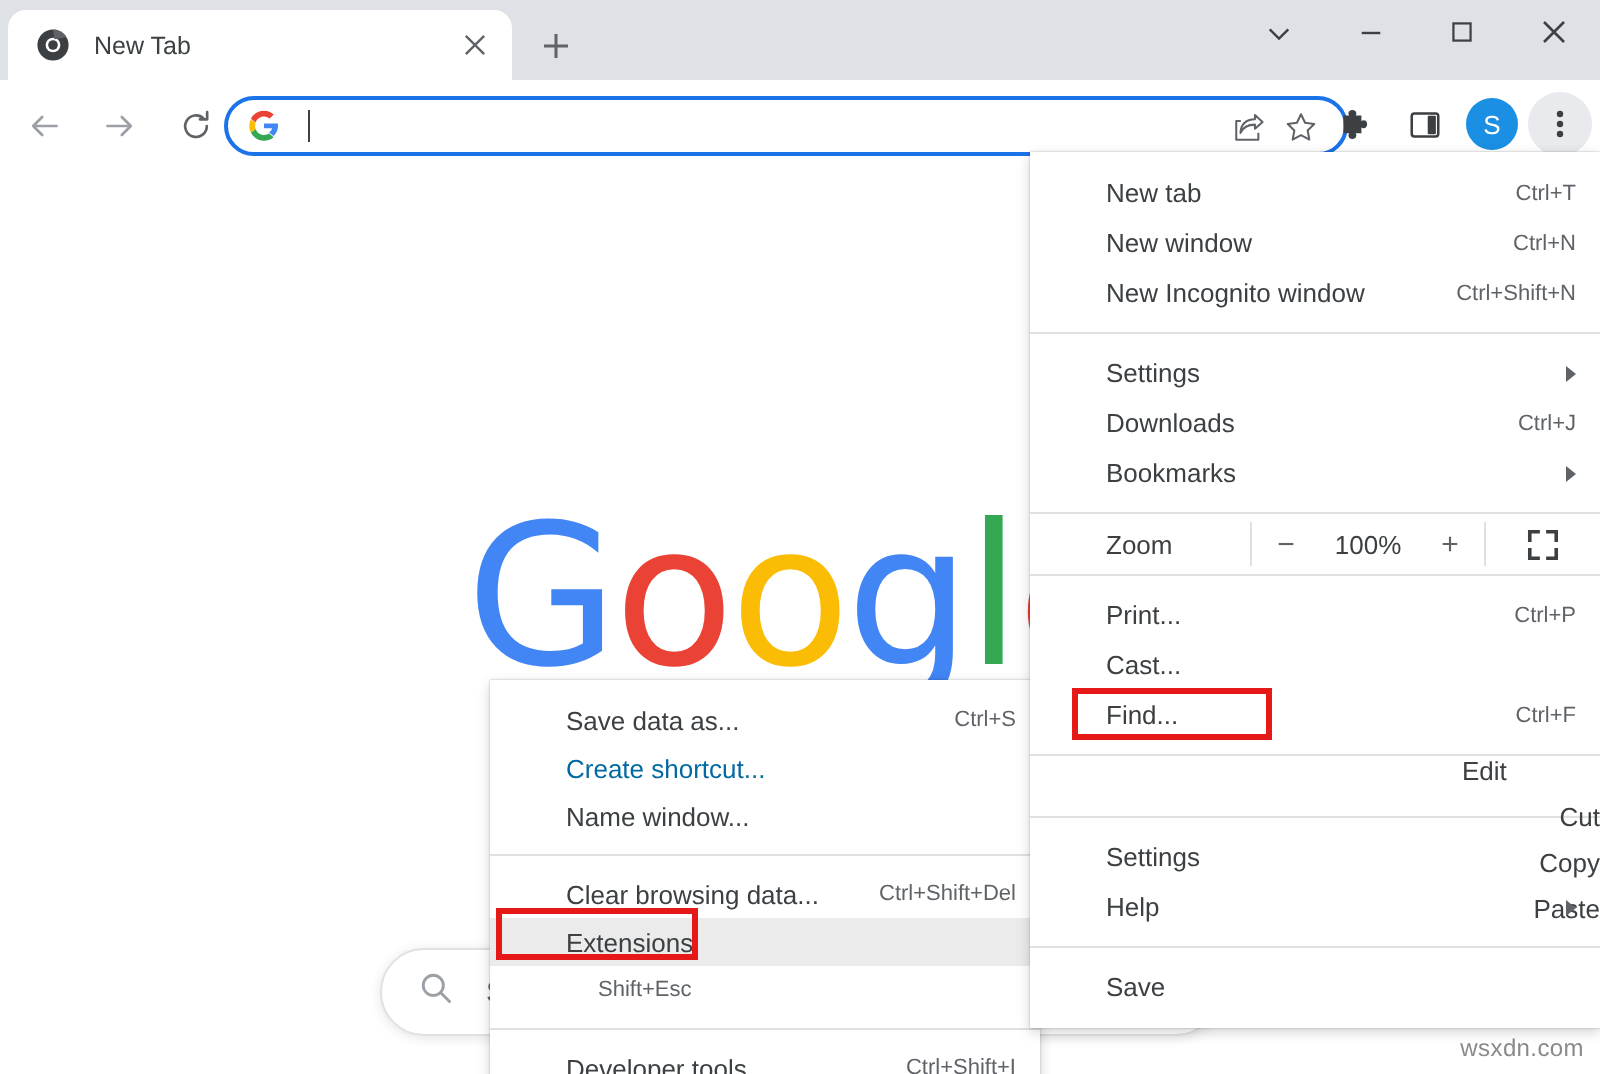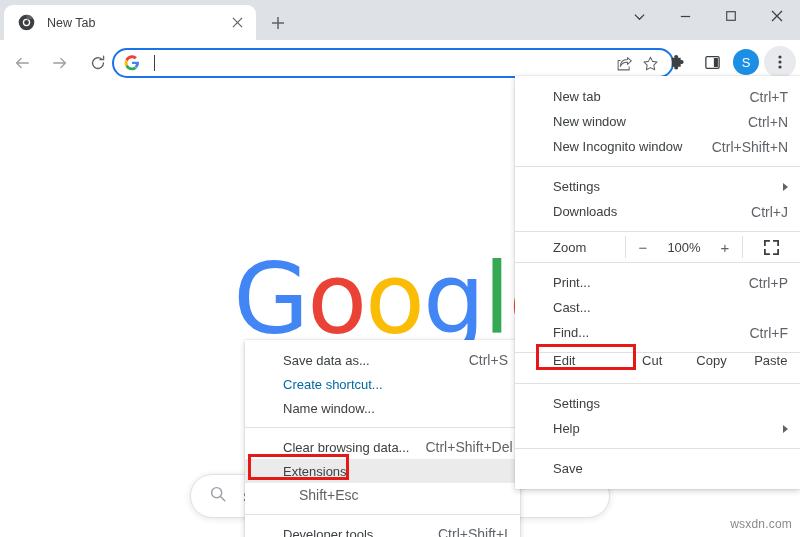--- a/index.html
+++ b/index.html
@@ -261,21 +261,21 @@
     display: flex;
     align-items: center;
     padding: 0 12px 0 38px;
     position: relative;
     white-space: nowrap;
   }
   .menu-item.tall { height: 25px; }
   .menu-item .label { flex: 1 1 auto; }
   .menu-item .accel {
     color: #5f6368;
-    font-size: 14px;
+    font-size: 11px;
     margin-left: 16px;
   }
   .menu-item.disabled .label { color: #0369a1; }
   .menu-item.highlighted { background: #ebebeb; }
   .menu-sep {
     height: 1px;
     background: #e0e0e0;
     margin: 7px 0;
   }
   .submenu-arrow {
@@ -323,24 +323,25 @@
   .zoom-row .zr-full {
     flex: 1 1 auto;
     display: flex; align-items: center; justify-content: center;
     color: #3c4043;
   }
 
   
   .edit-row {
     height: 30px;
     display: flex;
-    align-items: flex-start;
+    align-items: flex-end;
     border-top: 1px solid #e0e0e0;
     border-bottom: 1px solid #e0e0e0;
     margin: 7px 0;
+    flex-direction: column;
   }
   .edit-row .er-label {
     width: 107px;
     box-sizing: border-box;
     padding-left: 38px;
     display: flex; align-items: center;
   }
   .edit-row .er-cell {
     flex: 1 1 0;
     display: flex; align-items: center; justify-content: center;
@@ -560,20 +561,24 @@
     <div class="menu-sep"></div>
 
     <div class="menu-item tall">
       <span class="label">Settings</span>
       <span class="submenu-arrow"></span>
     </div>
     <div class="menu-item tall">
       <span class="label">Downloads</span>
       <span class="accel">Ctrl+J</span>
     </div>
+    <div class="menu-item tall">
+      <span class="label">Bookmarks</span>
+      <span class="submenu-arrow"></span>
+    </div>
 
     <div class="zoom-row">
       <div class="zr-label">Zoom</div>
       <div class="zr-div"></div>
       <div class="zr-minus">−</div>
       <div class="zr-value">100%</div>
       <div class="zr-plus">+</div>
       <div class="zr-div"></div>
       <div class="zr-full">
         <svg width="17" height="17" viewBox="0 0 18 18">

